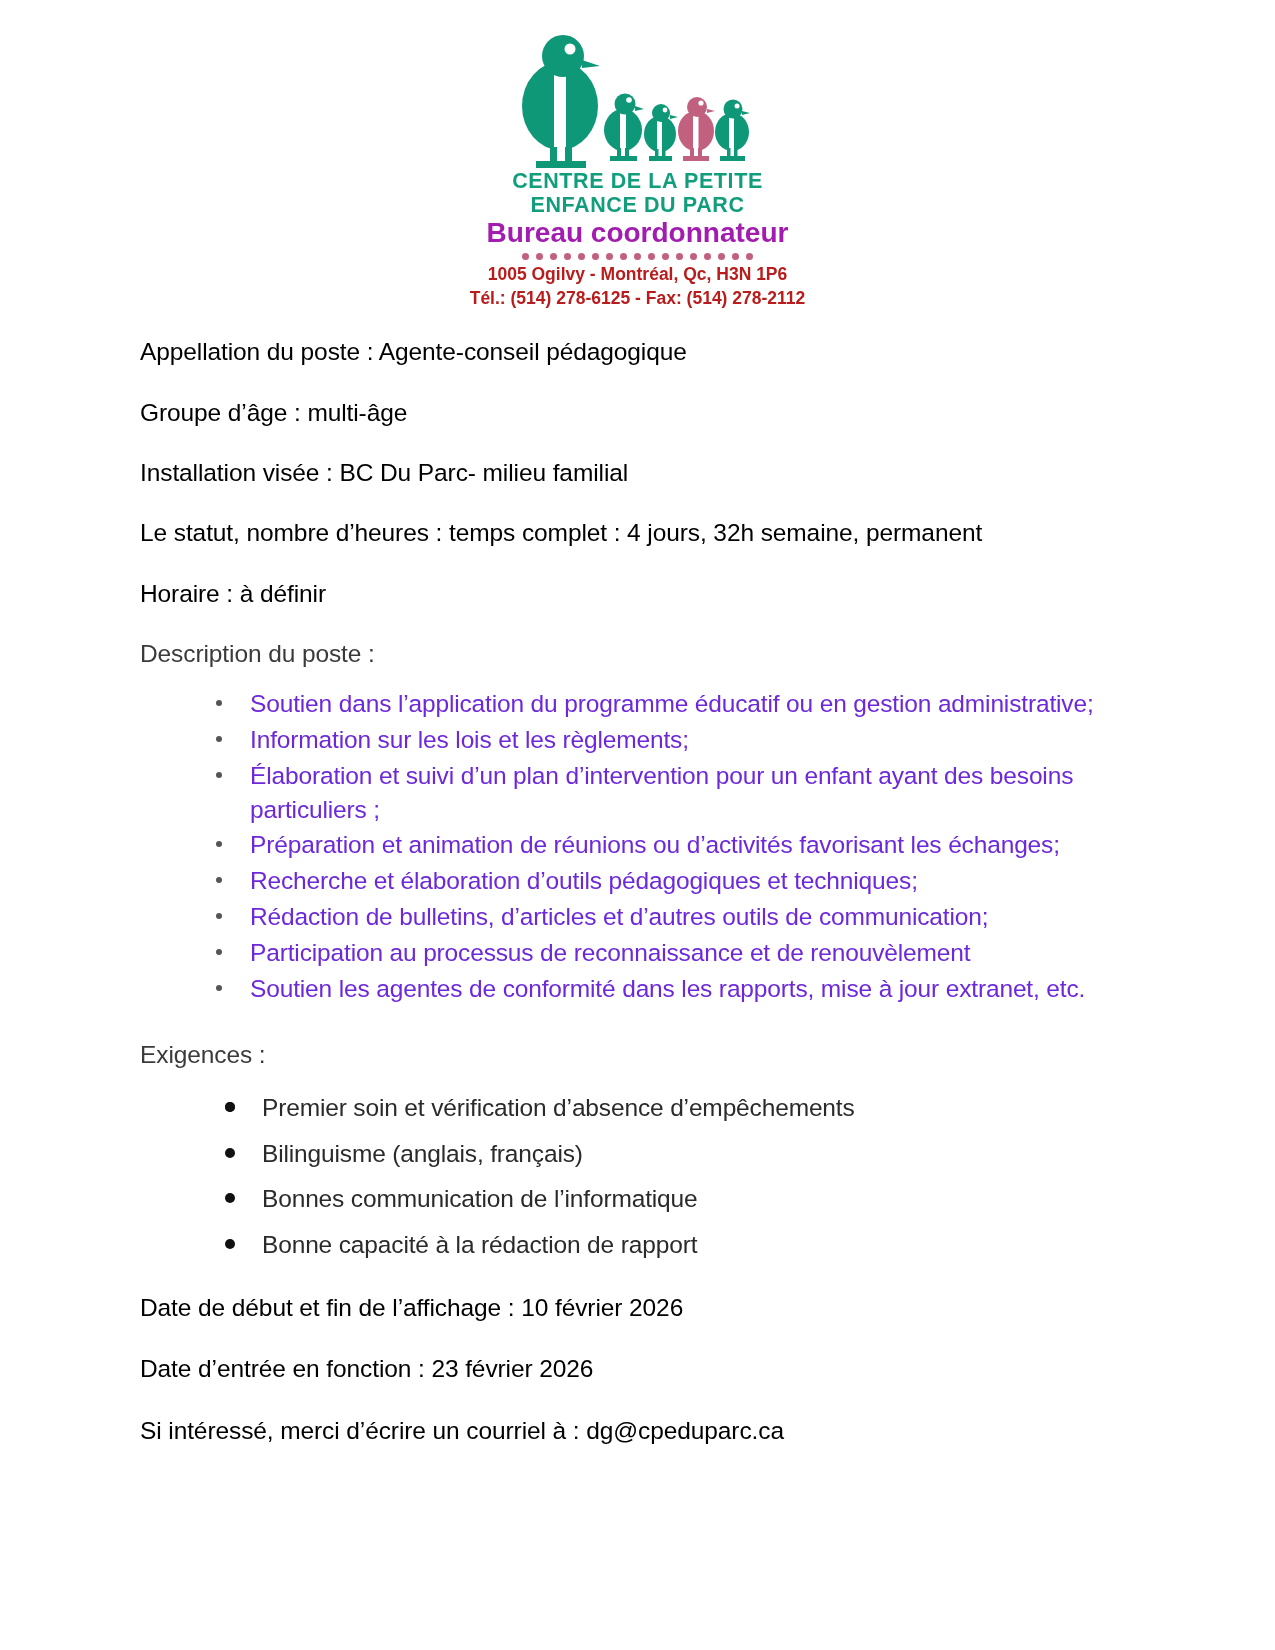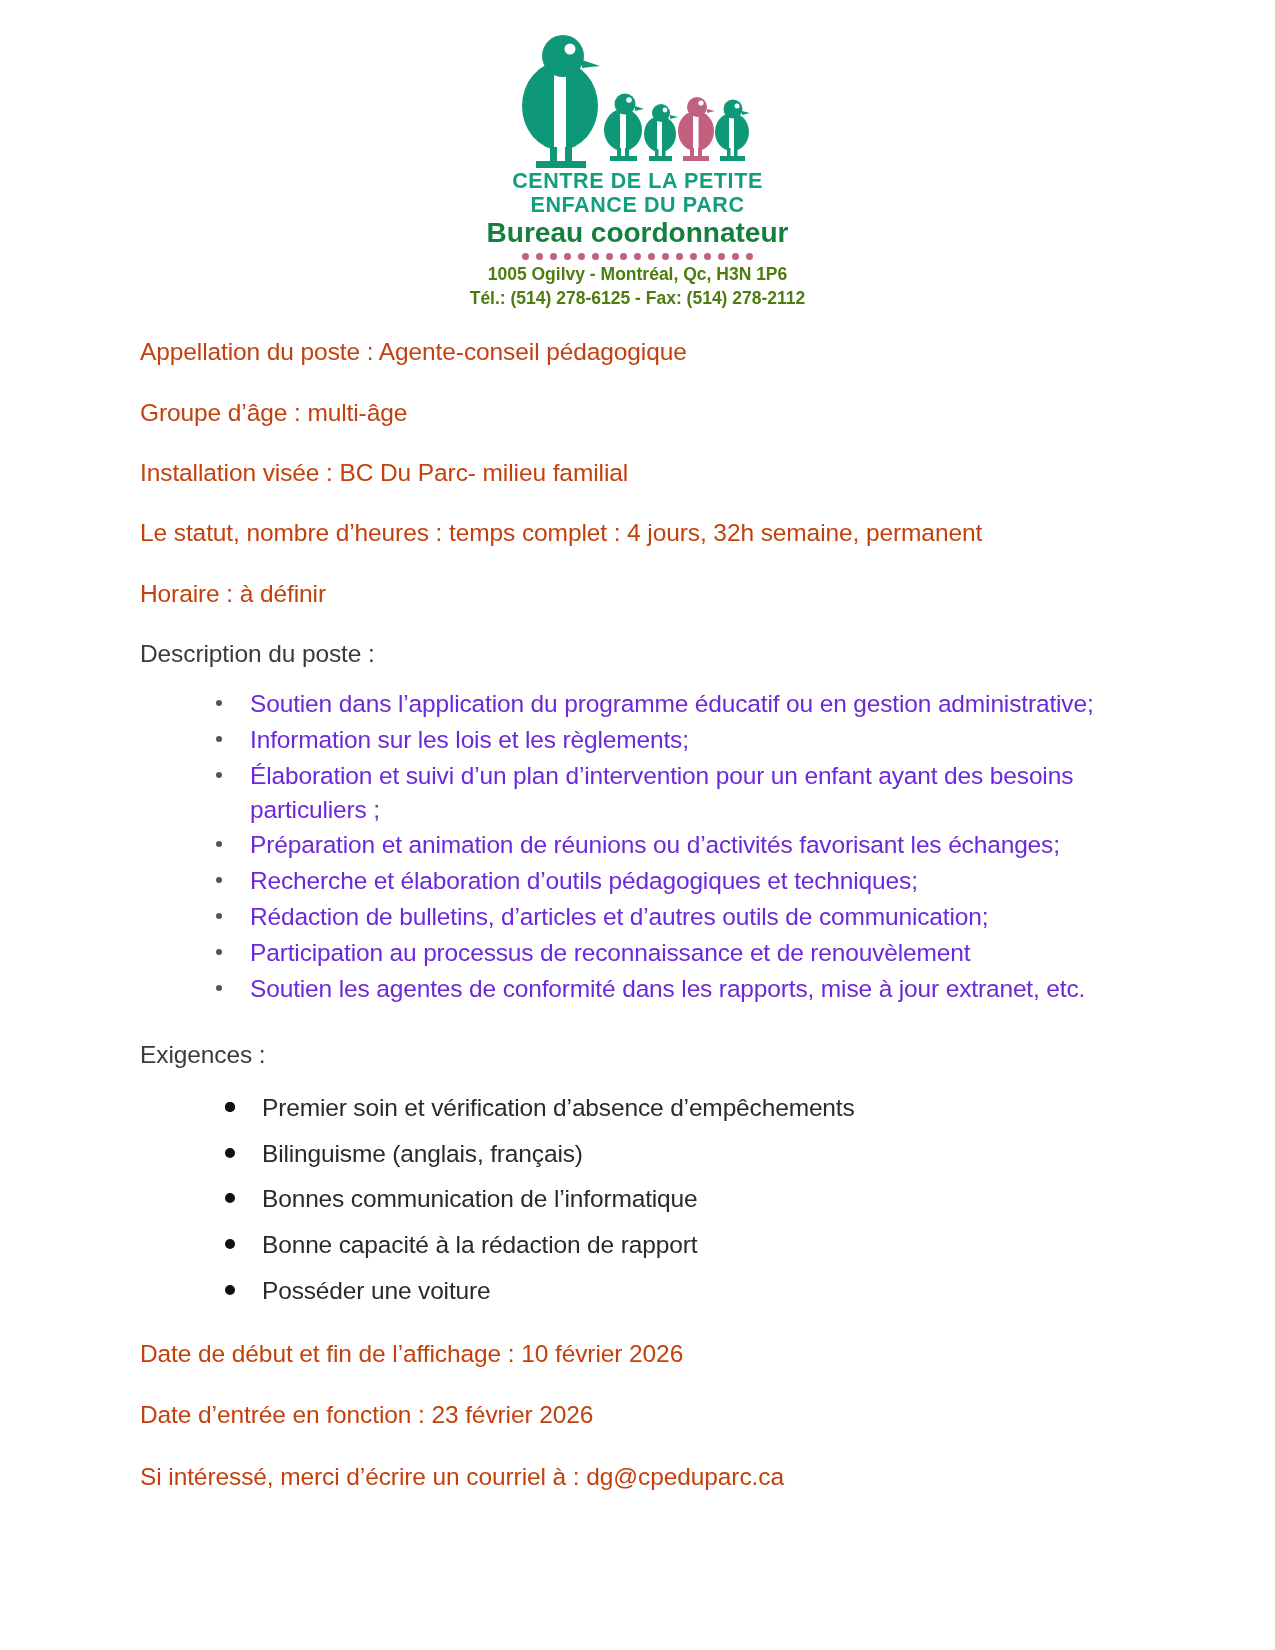--- a/index.html
+++ b/index.html
@@ -41,21 +41,21 @@
     font-size: 21.5px;
     letter-spacing: 0.6px;
     color: #129e7c;
     line-height: 1.12;
     text-align: center;
   }
   .org-line3 {
     font-family: "Liberation Sans", sans-serif;
     font-weight: bold;
     font-size: 28px;
-    color: #15803d;
+    color: #a21caf;
     line-height: 1.1;
     text-align: center;
     margin-top: 1px;
   }
   .dot-rule {
     margin-top: 4px;
     display: flex;
     gap: 7px;
     justify-content: center;
   }
@@ -64,36 +64,36 @@
     width: 7px;
     height: 7px;
     border-radius: 50%;
     background: #c2607f;
   }
   .org-addr,
   .org-phone {
     font-family: "Liberation Sans", sans-serif;
     font-weight: bold;
     font-size: 17.5px;
-    color: #4d7c0f;
+    color: #b91c1c;
     line-height: 1.32;
     text-align: center;
     margin-top: 3px;
   }
   .org-phone { margin-top: 1px; }
 
   
   .doc-body {
     padding: 0 95px 0 140px;
     margin-top: 26px;
   }
   .para {
     font-family: "Liberation Sans", sans-serif;
     font-size: 24.5px;
-    color: #c2410c;
+    color: #000000;
     line-height: 1.28;
     margin: 0 0 29px 0;
     letter-spacing: -0.1px;
   }
   .section-label {
     font-family: "Liberation Sans", sans-serif;
     font-size: 24.5px;
     color: #3a3a3a;
     line-height: 1.28;
     margin: 0 0 18px 0;
@@ -312,24 +312,20 @@
         <span>Bilinguisme (anglais, français)</span>
       </li>
       <li>
         <span class="bullet-dot"></span>
         <span>Bonnes communication de l’informatique</span>
       </li>
       <li>
         <span class="bullet-dot"></span>
         <span>Bonne capacité à la rédaction de rapport</span>
       </li>
-      <li>
-        <span class="bullet-dot"></span>
-        <span>Posséder une voiture</span>
-      </li>
     </ul>
 
     <div class="closing">
       <p class="para">Date de début et fin de l’affichage : 10 février 2026</p>
       <p class="para">Date d’entrée en fonction : 23 février 2026</p>
       <p class="para">Si intéressé, merci d’écrire un courriel à : dg@cpeduparc.ca</p>
     </div>
 
   </main>
 </div>

